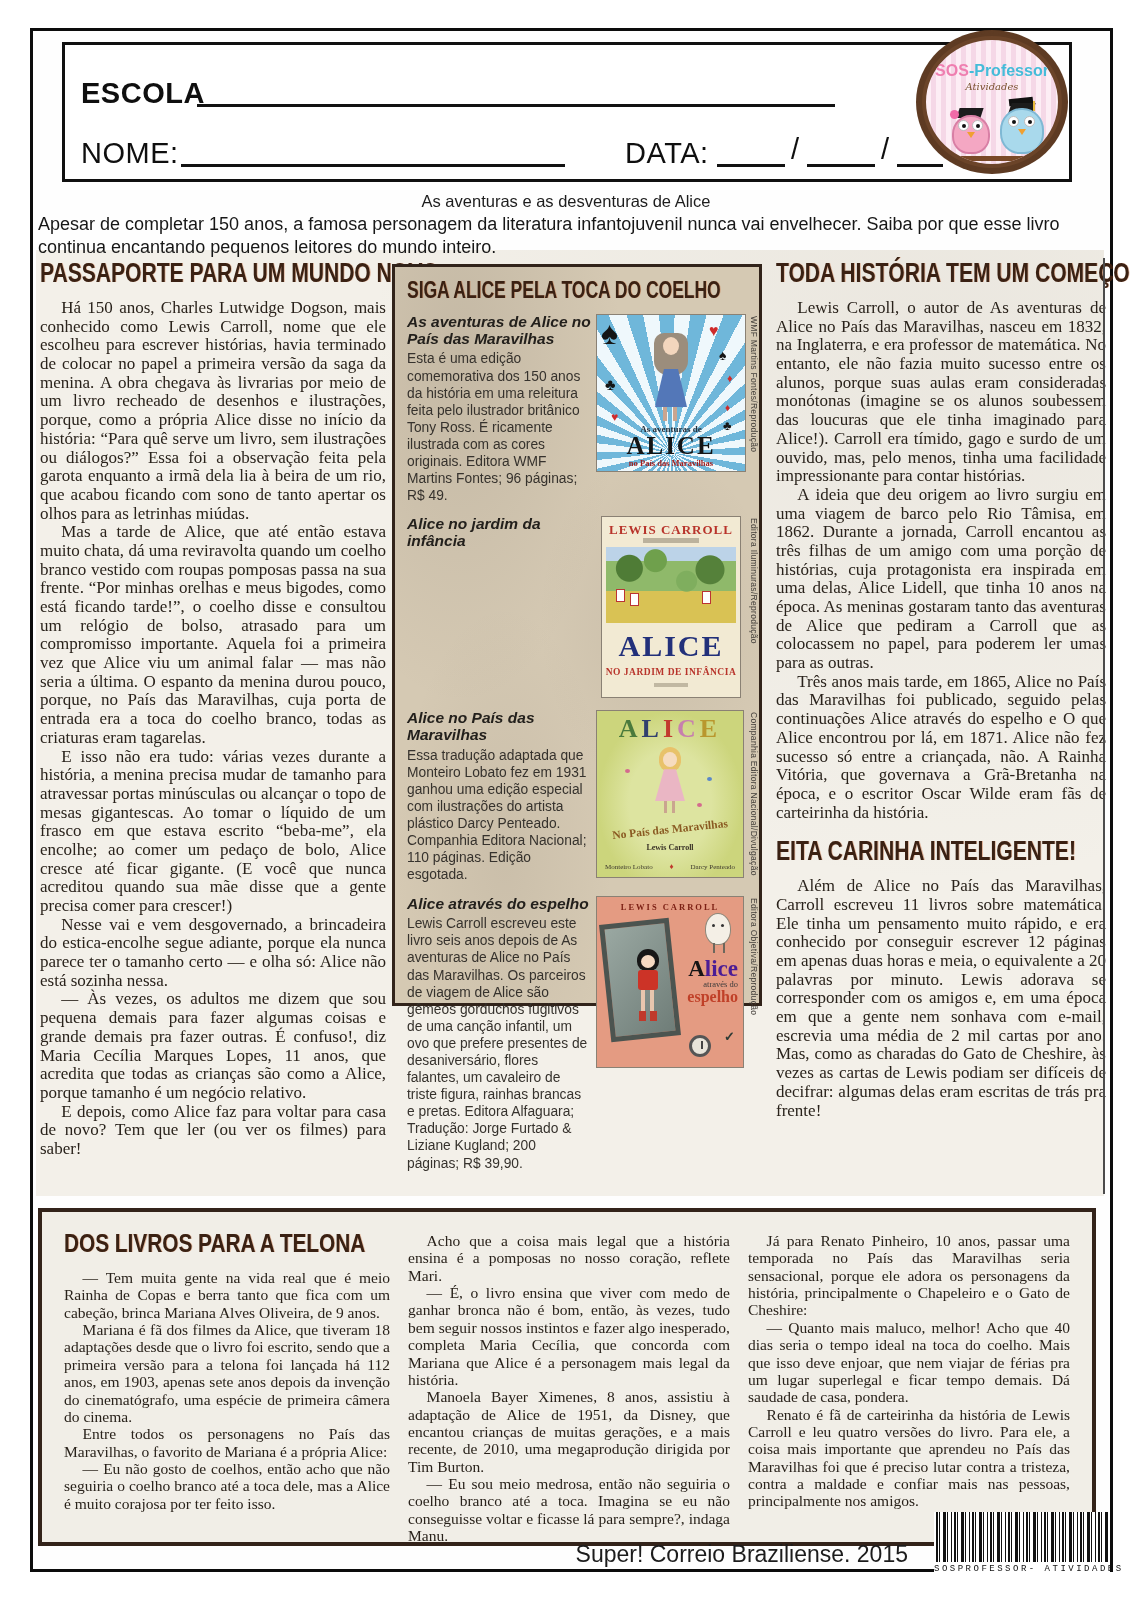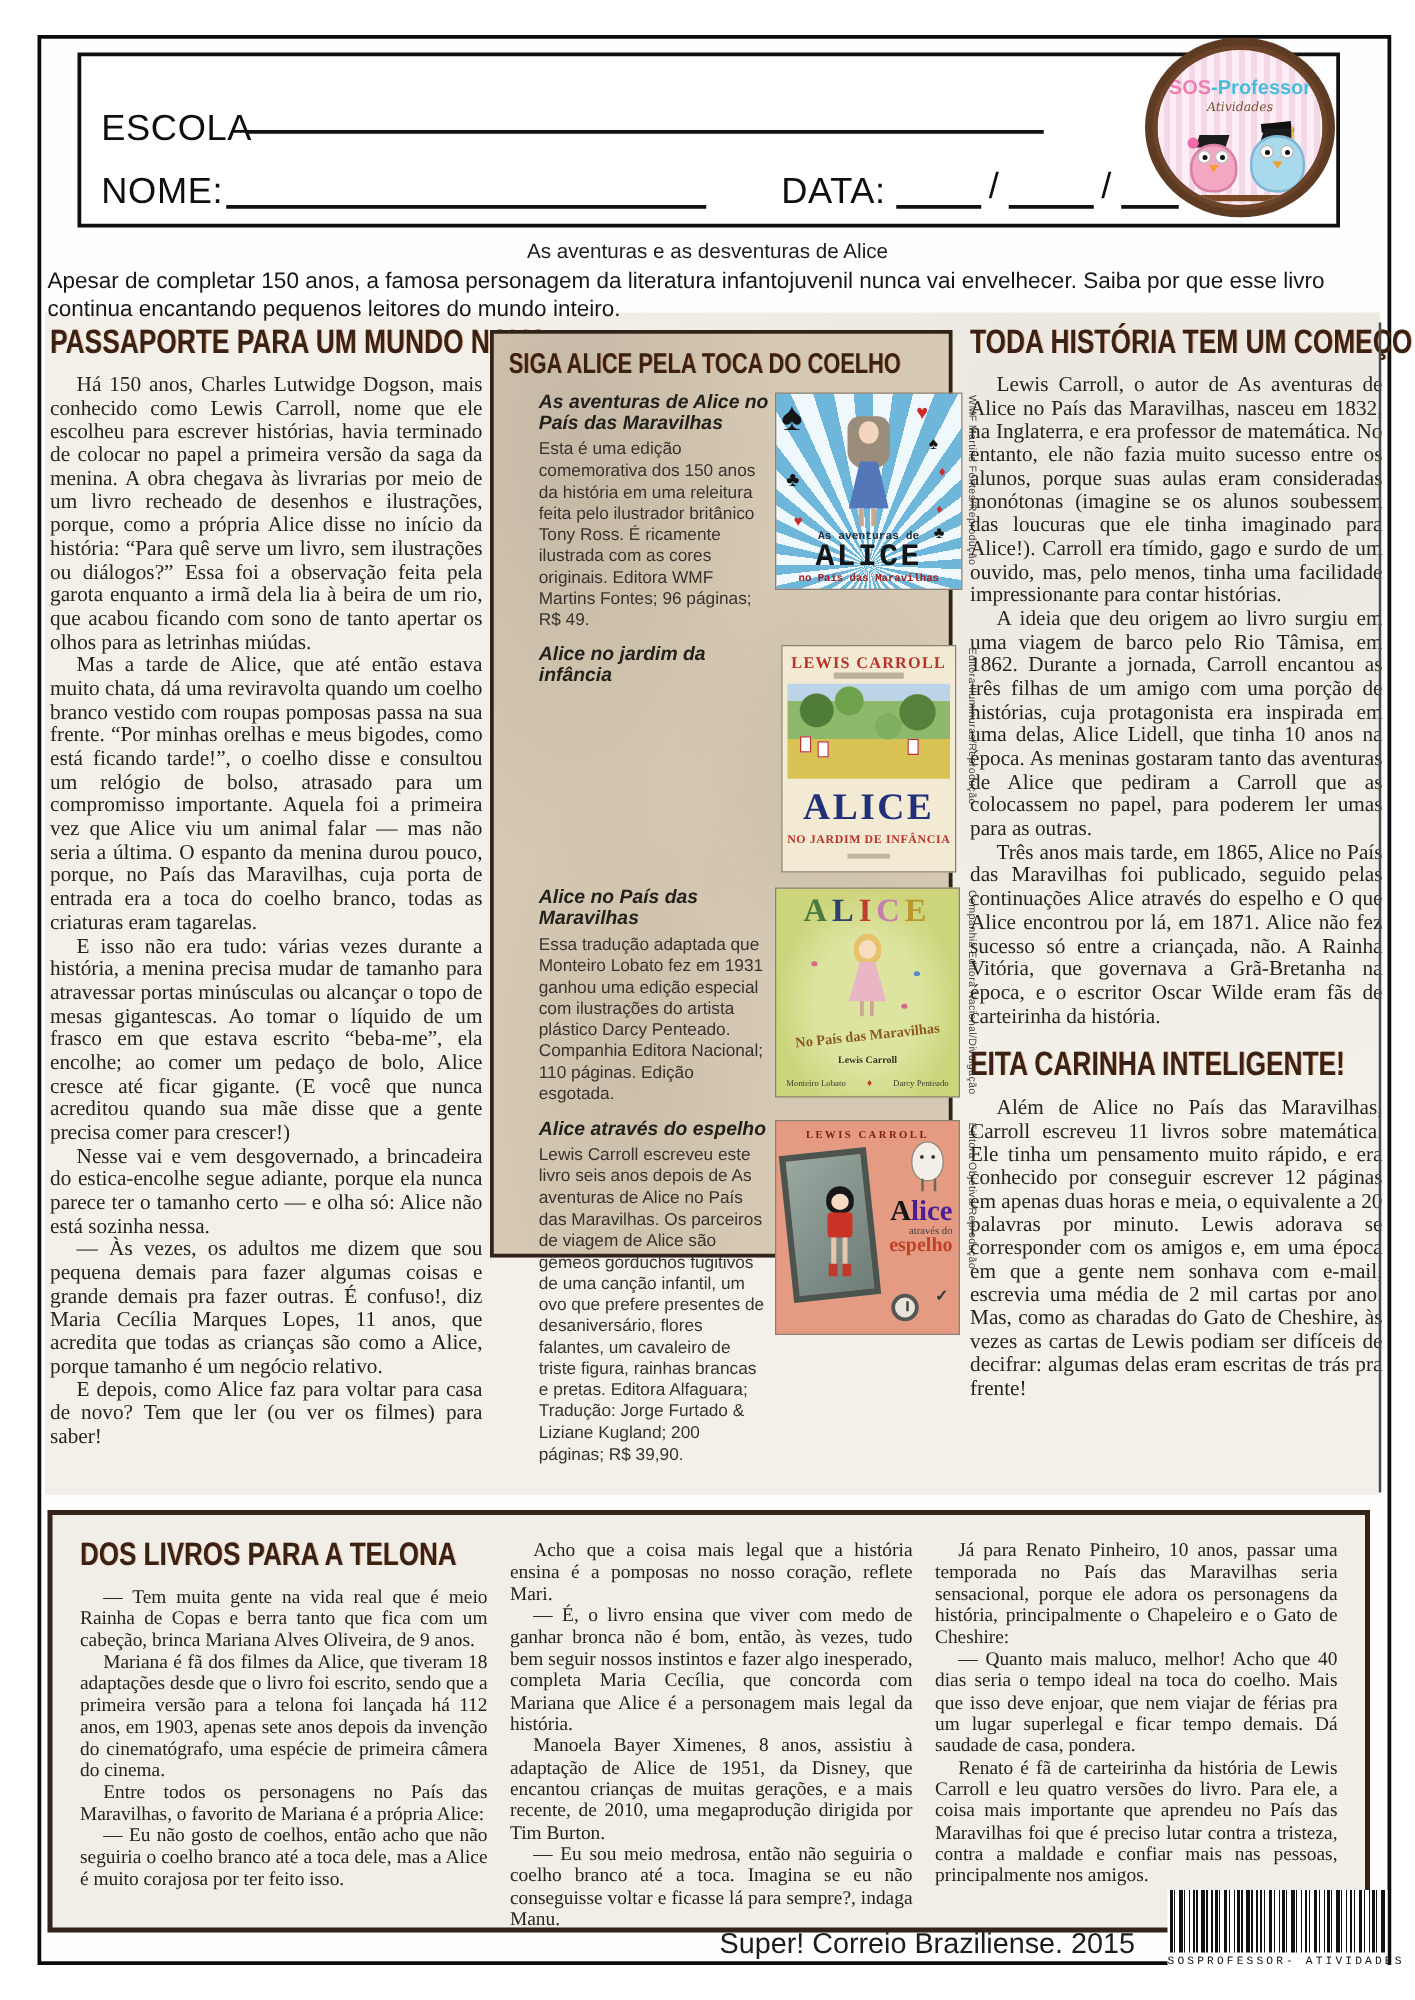--- a/index.html
+++ b/index.html
@@ -78,21 +78,21 @@
   
   .mid-box { position:absolute; left:392px; top:264px; width:370px; height:742px;
     border:3px solid #31231a; padding:10px 14px 6px 12px;
     background:
       radial-gradient(ellipse at 18% 12%, rgba(110,100,90,.16), transparent 38%),
       radial-gradient(ellipse at 72% 48%, rgba(110,100,90,.10), transparent 32%),
       radial-gradient(ellipse at 30% 80%, rgba(110,100,90,.10), transparent 30%),
       #d5c9b3; }
   .mid-box .h1 { font-size:23px; transform:scaleX(.76); margin-bottom:10px; }
   .book { display:flex; gap:5px; margin-bottom:12px; }
-  .bt { flex:0 0 184px; font-family:"Liberation Sans",sans-serif;margin-left:24px; }
+  .bt { flex:0 0 184px; font-family:"Liberation Sans",sans-serif; }
   .bt h3 { font-size:15.5px; font-style:italic; font-weight:bold; color:#23201c;
            line-height:1.08; margin-bottom:3px; }
   .bt p { font-size:13.8px; line-height:1.24; color:#36322d; }
   .bc { position:relative; flex:0 0 150px; }
   .credit { position:absolute; top:2px; right:-13px; writing-mode:vertical-rl;
     font-family:"Liberation Sans",sans-serif; font-size:8.5px; color:#45413c;
     letter-spacing:.3px; white-space:nowrap; }
   .cover { position:relative; border:1px solid #8a8174; overflow:hidden;
     font-family:"Liberation Serif",serif; }
   
@@ -103,21 +103,21 @@
   .suit.red { color:#cf2a2a; } .suit.blk { color:#151515; }
   .c1-girl { position:absolute; left:50%; top:14px; transform:translateX(-50%);
     width:40px; height:92px; }
   .c1-hair { position:absolute; left:3px; top:4px; width:34px; height:42px;
     background:#9b8d7c; border-radius:10px 10px 14px 14px; }
   .c1-face { position:absolute; left:12px; top:8px; width:16px; height:18px;
     background:#f3d6bd; border-radius:50%; }
   .c1-dress { position:absolute; left:4px; top:40px; width:32px; height:38px;
     background:#5377b8; clip-path:polygon(28% 0,72% 0,100% 100%,0 100%); }
   .c1-leg { position:absolute; top:78px; width:4px; height:14px; background:#caa58f; }
-  .c1-txt { position:absolute; left:0; bottom:3px; width:100%; text-align:center;font-family:Liberation Mono, monospace; }
+  .c1-txt { position:absolute; left:0; bottom:3px; width:100%; text-align:center; }
   .c1-small { font-size:9px; color:#24303c; font-weight:bold; }
   .c1-big { font-size:25px; font-weight:bold; letter-spacing:2px; color:#141414;
             line-height:.95; }
   .c1-sub { font-size:8.5px; color:#a02020; font-weight:bold; }
   
   .cover.c2 { width:140px; height:182px; margin-left:5px; background:#f2ead3; }
   .c2-author { position:absolute; top:5px; width:100%; text-align:center;
     font-size:13px; font-weight:bold; color:#b8342b; letter-spacing:1px; }
   .c2-cred { position:absolute; top:21px; left:30%; width:40%; height:5px;
     background:rgba(120,110,90,.45); }
@@ -213,21 +213,21 @@
   .barcode-label { font-family:"Liberation Mono",monospace; font-size:9px;
     letter-spacing:2.5px; color:#111; margin-top:2px; white-space:nowrap; }
 </style>
 </head>
 <body>
 
 <div class="frame"></div>
 <div class="clip-paper"></div>
 
 <div class="header-box">
-  <span class="hb-label" style="left:16px; top:42px;">ESCOLA</span>
+  <span class="hb-label" style="left:16px; top:32px;font-weight:bold;">ESCOLA</span>
   <div class="blank" style="left:132px; top:36px; width:638px;"></div>
   <span class="hb-label" style="left:16px; top:92px;">NOME:</span>
   <div class="blank" style="left:116px; top:96px; width:384px;"></div>
   <span class="hb-label" style="left:560px; top:92px;">DATA:</span>
   <div class="blank" style="left:652px; top:96px; width:68px;"></div>
   <span class="hb-label" style="left:726px; top:88px;">/</span>
   <div class="blank" style="left:742px; top:96px; width:68px;"></div>
   <span class="hb-label" style="left:816px; top:88px;">/</span>
   <div class="blank" style="left:832px; top:96px; width:46px;"></div>
 </div>

